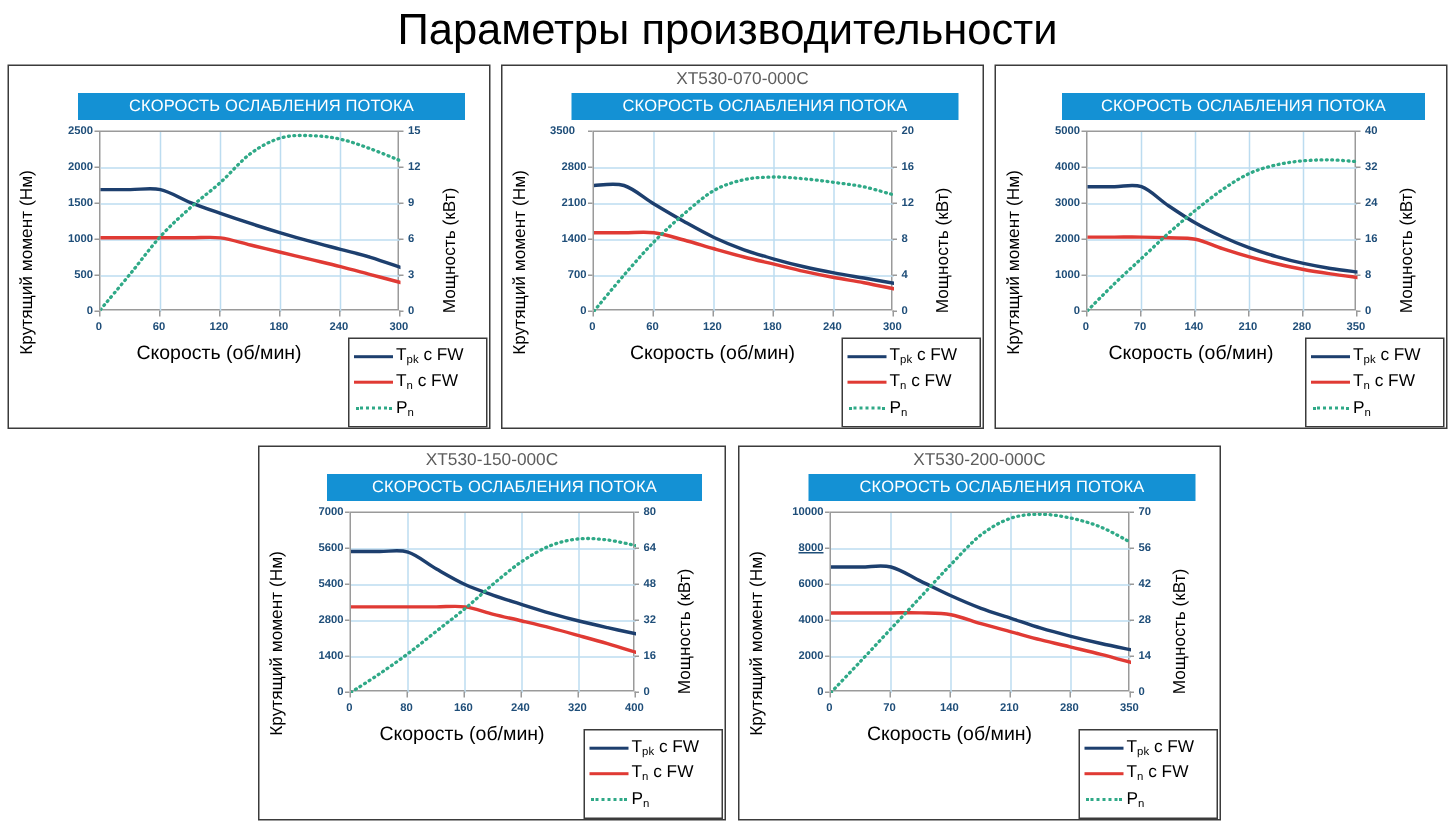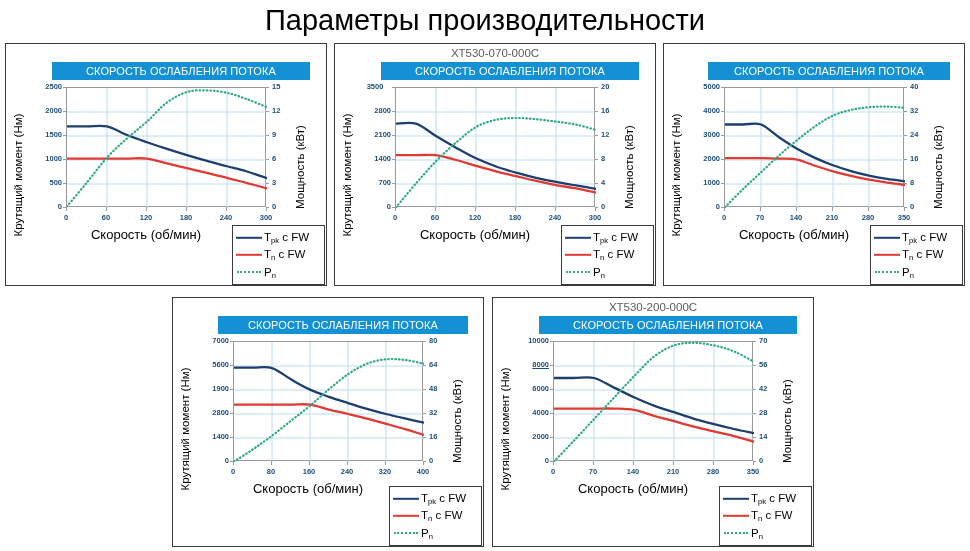--- a/index.html
+++ b/index.html
@@ -376,20 +376,21 @@
           </div>
           <div class="legend-row">
             <span class="legend-swatch">
               <span class="dotted" style="border-top-color: rgb(47, 169, 135);"></span>
             </span>
             <span class="legend-label"><span>P</span><sub>n</sub><span></span></span>
           </div>
         </div>
       </div>
       <div class="panel" style="left: 172px; top: 297px; width: 312px; height: 250px; border-color: rgb(59, 59, 59);">
+        <div class="panel-title" style="color: rgb(92, 92, 92);">XT530-150-000C</div>
         <div class="panel-banner" style="background: rgb(20, 145, 212); color: rgb(255, 255, 255); left: 45px; top: 18px; width: 250px; height: 18px;">СКОРОСТЬ ОСЛАБЛЕНИЯ ПОТОКА</div>
         <div class="plot" style="left: 60px; top: 43px; width: 190px; height: 120px; border-color: rgb(154, 154, 154);">
           <svg width="190" height="120" viewBox="0 0 190 120">
             <g>
               <line x1="0" x2="190" y1="96" y2="96" stroke="#bcdcf0" stroke-width="1"></line>
               <line x1="0" x2="190" y1="72" y2="72" stroke="#bcdcf0" stroke-width="1"></line>
               <line x1="0" x2="190" y1="48" y2="48" stroke="#bcdcf0" stroke-width="1"></line>
               <line x1="0" x2="190" y1="24" y2="24" stroke="#bcdcf0" stroke-width="1"></line>
               <line y1="0" y2="120" x1="38" x2="38" stroke="#bcdcf0" stroke-width="1"></line>
               <line y1="0" y2="120" x1="76" x2="76" stroke="#bcdcf0" stroke-width="1"></line>
@@ -400,21 +401,21 @@
             <path d="M0.00,62.57 C3.17,62.57 12.67,62.57 19.00,62.57 C25.33,62.57 31.67,62.57 38.00,62.57 C44.33,62.57 50.67,62.57 57.00,62.57 C63.33,62.57 69.67,61.74 76.00,62.57 C82.33,63.40 88.67,65.97 95.00,67.54 C101.33,69.11 107.67,70.49 114.00,72.00 C120.33,73.51 126.67,75.00 133.00,76.63 C139.33,78.26 145.67,80.03 152.00,81.77 C158.33,83.51 164.67,85.23 171.00,87.09 C177.33,88.94 186.83,91.94 190.00,92.91" fill="none" stroke="#e03a34" stroke-width="2.3" stroke-linecap="round" stroke-linejoin="round"></path>
             <path d="M0.00,119.55 C3.17,117.50 12.67,111.55 19.00,107.25 C25.33,102.95 31.67,98.50 38.00,93.75 C44.33,89.00 50.67,83.75 57.00,78.75 C63.33,73.75 69.67,69.00 76.00,63.75 C82.33,58.50 88.67,52.50 95.00,47.25 C101.33,42.00 107.67,36.50 114.00,32.25 C120.33,28.00 126.67,24.25 133.00,21.75 C139.33,19.25 145.67,17.88 152.00,17.25 C158.33,16.63 164.67,17.25 171.00,18.00 C177.33,18.75 186.83,21.13 190.00,21.75" fill="none" stroke="#2fa987" stroke-width="2.2" stroke-linecap="round" stroke-linejoin="round" stroke-dasharray="0.6 3.0"></path>
           </svg>
         </div>
         <div class="tick tick-y-left" style="color: rgb(31, 78, 121); left: 24px; width: 32px; top: 158px;">0</div>
         <div style="position: absolute; left: 57px; top: 163px; width: 3px; height: 1px; background: rgb(154, 154, 154);"></div>
         <div class="tick tick-y-left" style="color: rgb(31, 78, 121); left: 24px; width: 32px; top: 134px;">1400</div>
         <div style="position: absolute; left: 57px; top: 139px; width: 3px; height: 1px; background: rgb(154, 154, 154);"></div>
         <div class="tick tick-y-left" style="color: rgb(31, 78, 121); left: 24px; width: 32px; top: 110px;">2800</div>
         <div style="position: absolute; left: 57px; top: 115px; width: 3px; height: 1px; background: rgb(154, 154, 154);"></div>
-        <div class="tick tick-y-left" style="color: rgb(31, 78, 121); left: 24px; width: 32px; top: 86px;">1900</div>
+        <div class="tick tick-y-left" style="color: rgb(31, 78, 121); left: 24px; width: 32px; top: 86px;">5400</div>
         <div style="position: absolute; left: 57px; top: 91px; width: 3px; height: 1px; background: rgb(154, 154, 154);"></div>
         <div class="tick tick-y-left" style="color: rgb(31, 78, 121); left: 24px; width: 32px; top: 62px;">5600</div>
         <div style="position: absolute; left: 57px; top: 67px; width: 3px; height: 1px; background: rgb(154, 154, 154);"></div>
         <div class="tick tick-y-left" style="color: rgb(31, 78, 121); left: 24px; width: 32px; top: 38px;">7000</div>
         <div style="position: absolute; left: 57px; top: 43px; width: 3px; height: 1px; background: rgb(154, 154, 154);"></div>
         <div class="tick tick-y-right" style="color: rgb(31, 78, 121); left: 256px; width: 26px; top: 158px;">0</div>
         <div style="position: absolute; left: 250px; top: 163px; width: 3px; height: 1px; background: rgb(154, 154, 154);"></div>
         <div class="tick tick-y-right" style="color: rgb(31, 78, 121); left: 256px; width: 26px; top: 134px;">16</div>
         <div style="position: absolute; left: 250px; top: 139px; width: 3px; height: 1px; background: rgb(154, 154, 154);"></div>
         <div class="tick tick-y-right" style="color: rgb(31, 78, 121); left: 256px; width: 26px; top: 110px;">32</div>

